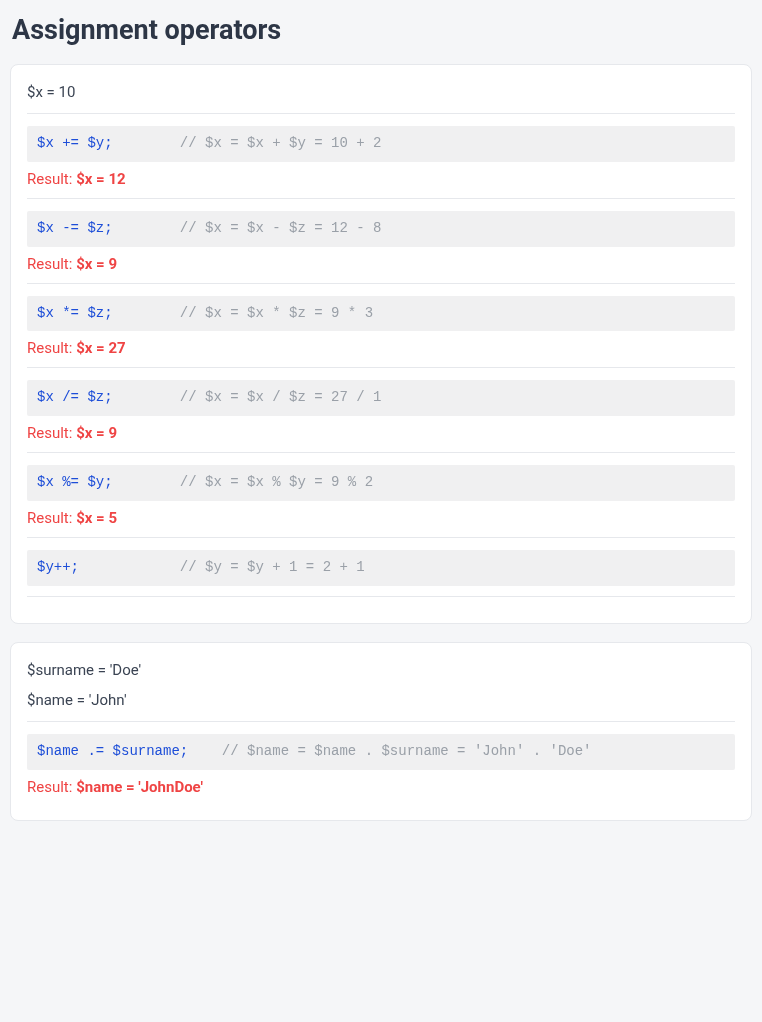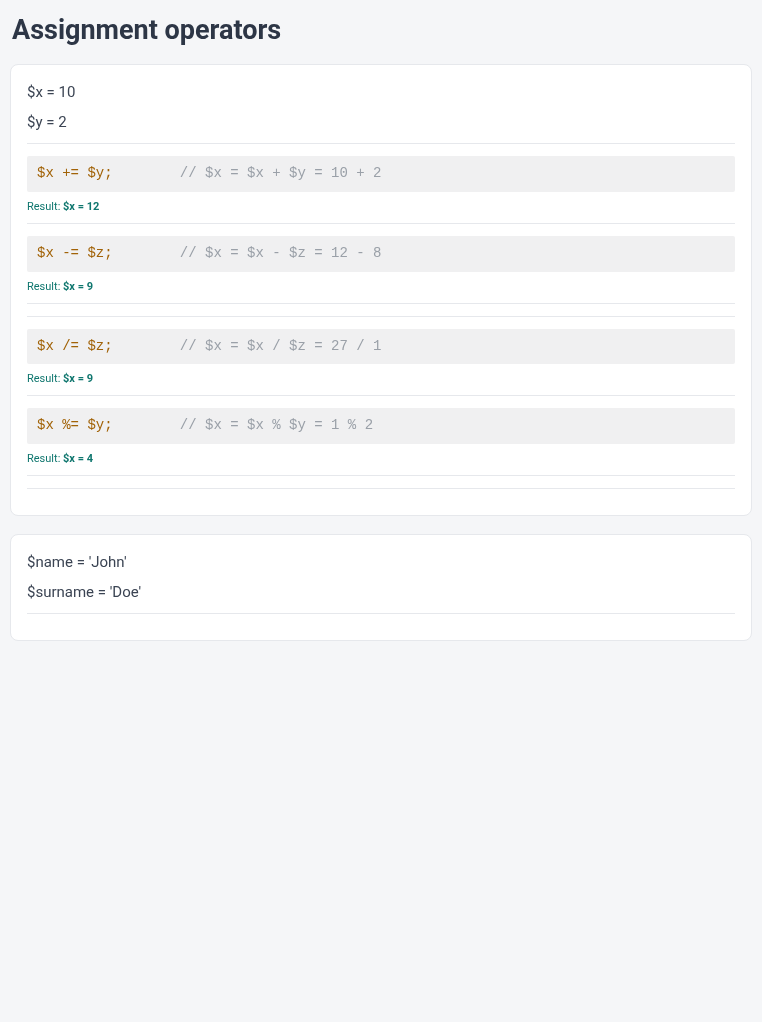--- a/index.html
+++ b/index.html
@@ -45,78 +45,86 @@
     color: #3b4453;
     font-family: "SFMono-Regular", Consolas, "Liberation Mono", Menlo, Courier, monospace;
     font-size: 14px;
     line-height: 1.7;
     padding: 6px 10px;
     margin: 0 0 8px 0;
     white-space: pre;
     overflow-x: auto;
     border-radius: 2px;
   }
-  pre.code .var { color: #a16207; }
+  pre.code .var { color: #1d4ed8; }
   pre.code .comment { color: #9aa0a8; text-align: center; }
   .result {
-    color: #0f766e;
-    font-size: 11px;
+    color: #ef4444;
+    font-size: 15px;
     margin: 2px 0 10px 0;
   }
   .result .label { font-weight: 400; }
   .result .value { font-weight: 700; }
 </style>
 </head>
 <body>
 
 <div class="page">
 
   <h1 class="title">Assignment operators</h1>
 
   <div class="card">
     <div class="vars">
       <p>$x = 10</p>
-      <p>$y = 2</p>
     </div>
 
     <hr class="sep">
     <div class="section">
       <pre class="code"><span class="var">$x += $y;</span>        <span class="comment">// $x = $x + $y = 10 + 2</span></pre>
       <div class="result"><span class="label">Result: </span><span class="value">$x = 12</span></div>
     </div>
 
     <hr class="sep">
     <div class="section">
       <pre class="code"><span class="var">$x -= $z;</span>        <span class="comment">// $x = $x - $z = 12 - 8</span></pre>
       <div class="result"><span class="label">Result: </span><span class="value">$x = 9</span></div>
     </div>
 
     <hr class="sep">
+    <div class="section">
+      <pre class="code"><span class="var">$x *= $z;</span>        <span class="comment">// $x = $x * $z = 9 * 3</span></pre>
+      <div class="result"><span class="label">Result: </span><span class="value">$x = 27</span></div>
+    </div>
 
     <hr class="sep">
     <div class="section">
       <pre class="code"><span class="var">$x /= $z;</span>        <span class="comment">// $x = $x / $z = 27 / 1</span></pre>
       <div class="result"><span class="label">Result: </span><span class="value">$x = 9</span></div>
     </div>
 
     <hr class="sep">
     <div class="section">
-      <pre class="code"><span class="var">$x %= $y;</span>        <span class="comment">// $x = $x % $y = 1 % 2</span></pre>
-      <div class="result"><span class="label">Result: </span><span class="value">$x = 4</span></div>
+      <pre class="code"><span class="var">$x %= $y;</span>        <span class="comment">// $x = $x % $y = 9 % 2</span></pre>
+      <div class="result"><span class="label">Result: </span><span class="value">$x = 5</span></div>
     </div>
 
     <hr class="sep">
     <div class="section">
+      <pre class="code"><span class="var">$y++;</span>            <span class="comment">// $y = $y + 1 = 2 + 1</span></pre>
     </div>
 
     <hr class="sep">
   </div>
 
   <div class="card">
     <div class="vars">
+      <p>$surname = 'Doe'</p>
       <p>$name = 'John'</p>
-      <p>$surname = 'Doe'</p>
     </div>
 
     <hr class="sep">
+    <div class="section">
+      <pre class="code"><span class="var">$name .= $surname;</span>    <span class="comment">// $name = $name . $surname = 'John' . 'Doe'</span></pre>
+      <div class="result"><span class="label">Result: </span><span class="value">$name = 'JohnDoe'</span></div>
+    </div>
   </div>
 
 </div>
 
 </body></html>

